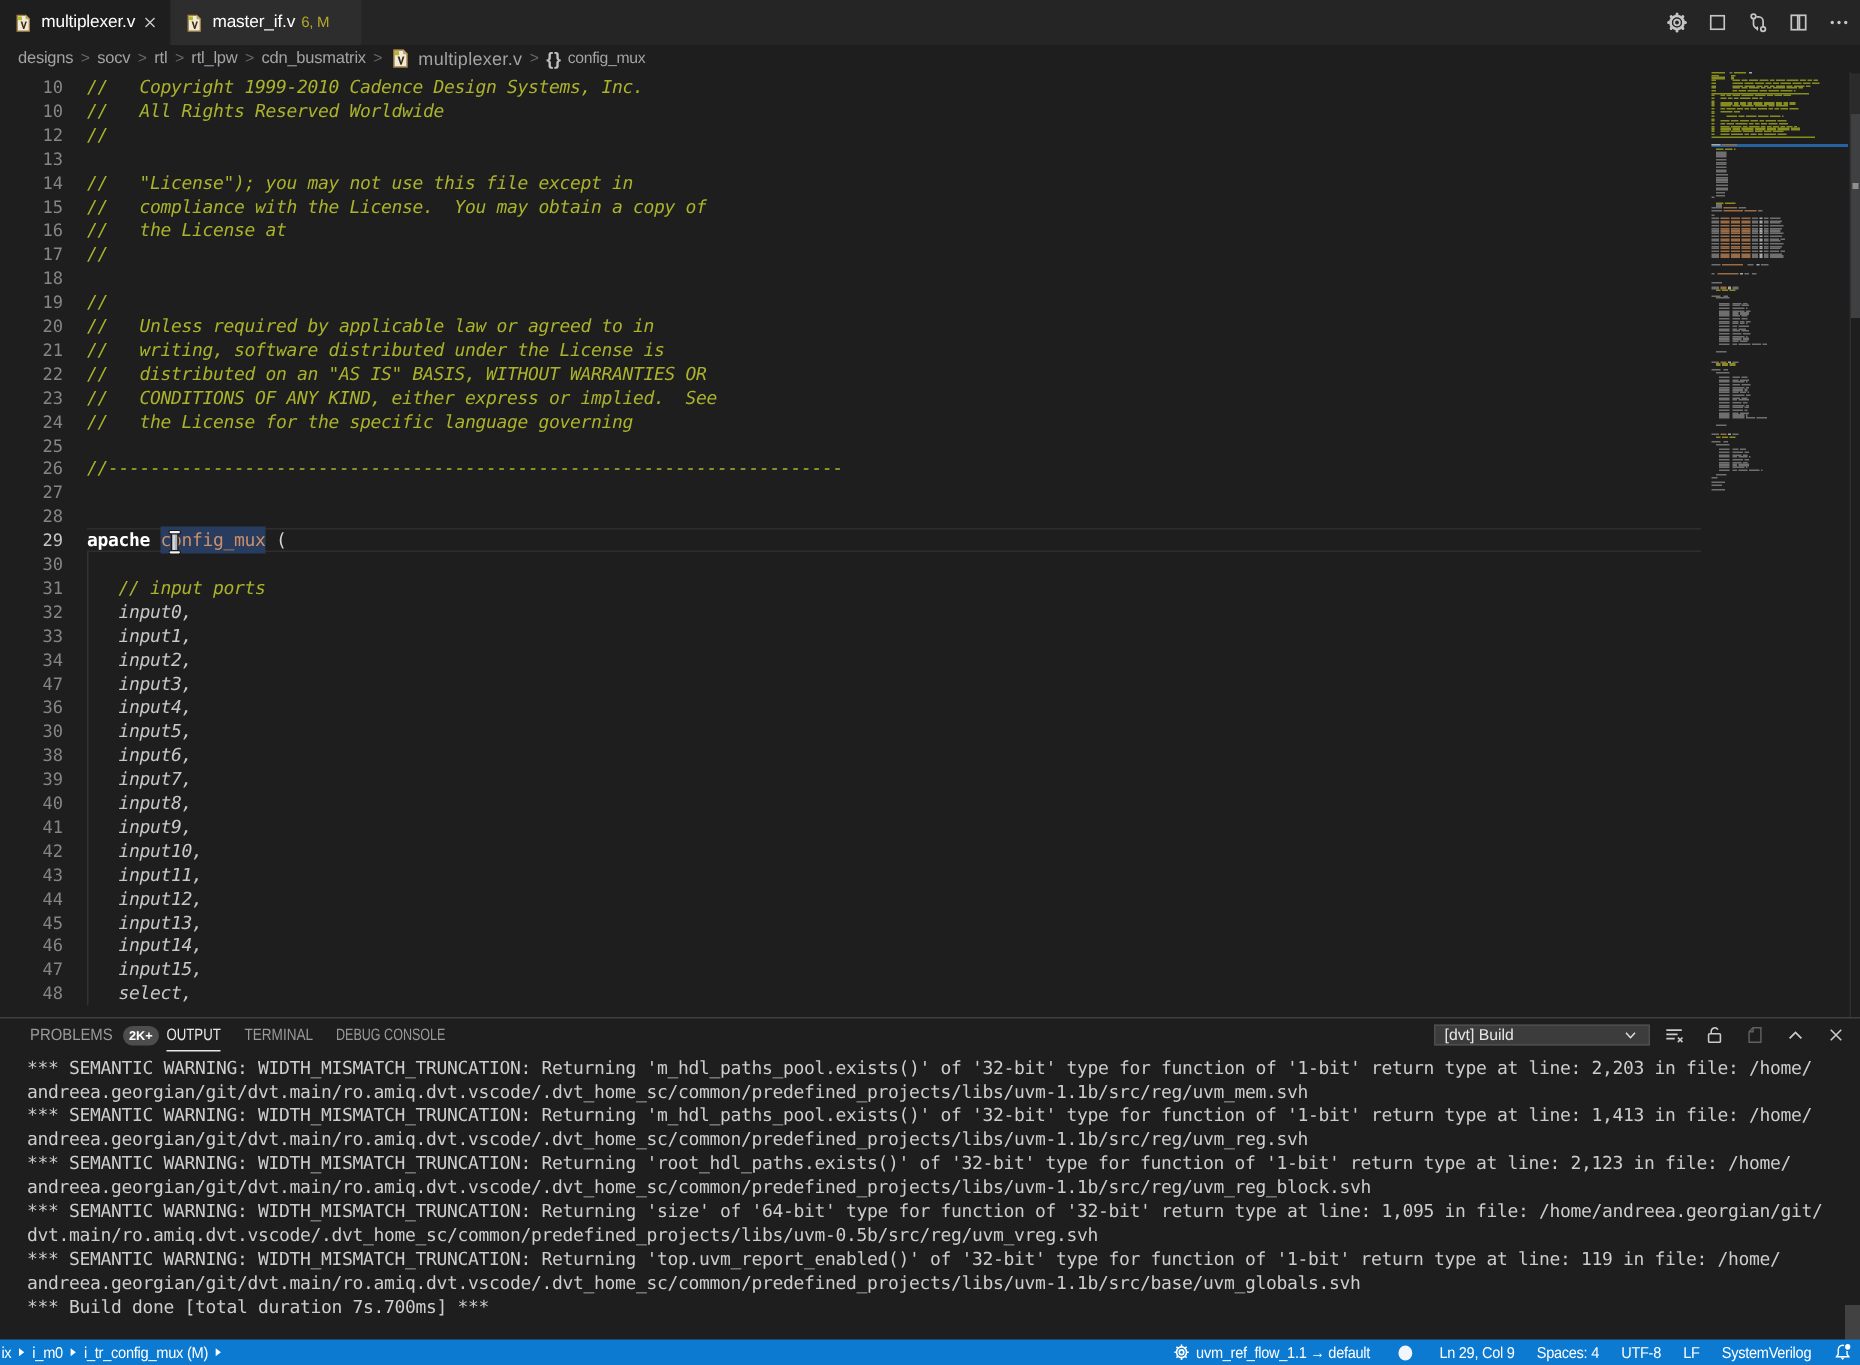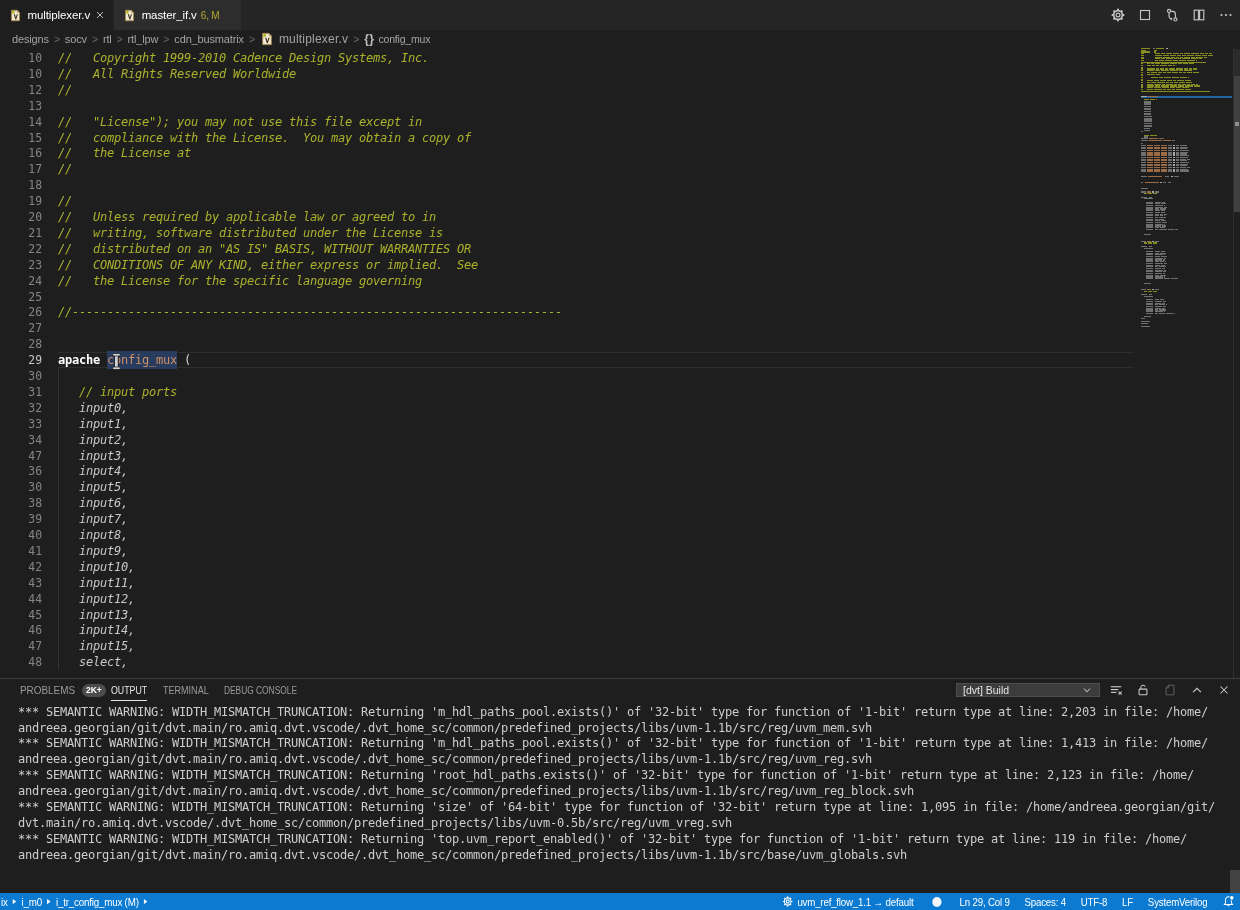--- a/index.html
+++ b/index.html
@@ -1008,20 +1008,21 @@
         <div class="pline" style="top: 3.6px;">*** SEMANTIC WARNING: WIDTH_MISMATCH_TRUNCATION: Returning 'm_hdl_paths_pool.exists()' of '32-bit' type for function of '1-bit' return type at line: 2,203 in file: /home/</div>
         <div class="pline" style="top: 19.5px;">andreea.georgian/git/dvt.main/ro.amiq.dvt.vscode/.dvt_home_sc/common/predefined_projects/libs/uvm-1.1b/src/reg/uvm_mem.svh</div>
         <div class="pline" style="top: 35.4px;">*** SEMANTIC WARNING: WIDTH_MISMATCH_TRUNCATION: Returning 'm_hdl_paths_pool.exists()' of '32-bit' type for function of '1-bit' return type at line: 1,413 in file: /home/</div>
         <div class="pline" style="top: 51.3px;">andreea.georgian/git/dvt.main/ro.amiq.dvt.vscode/.dvt_home_sc/common/predefined_projects/libs/uvm-1.1b/src/reg/uvm_reg.svh</div>
         <div class="pline" style="top: 67.2px;">*** SEMANTIC WARNING: WIDTH_MISMATCH_TRUNCATION: Returning 'root_hdl_paths.exists()' of '32-bit' type for function of '1-bit' return type at line: 2,123 in file: /home/</div>
         <div class="pline" style="top: 83.1px;">andreea.georgian/git/dvt.main/ro.amiq.dvt.vscode/.dvt_home_sc/common/predefined_projects/libs/uvm-1.1b/src/reg/uvm_reg_block.svh</div>
         <div class="pline" style="top: 99px;">*** SEMANTIC WARNING: WIDTH_MISMATCH_TRUNCATION: Returning 'size' of '64-bit' type for function of '32-bit' return type at line: 1,095 in file: /home/andreea.georgian/git/</div>
         <div class="pline" style="top: 114.9px;">dvt.main/ro.amiq.dvt.vscode/.dvt_home_sc/common/predefined_projects/libs/uvm-0.5b/src/reg/uvm_vreg.svh</div>
         <div class="pline" style="top: 130.8px;">*** SEMANTIC WARNING: WIDTH_MISMATCH_TRUNCATION: Returning 'top.uvm_report_enabled()' of '32-bit' type for function of '1-bit' return type at line: 119 in file: /home/</div>
         <div class="pline" style="top: 146.7px;">andreea.georgian/git/dvt.main/ro.amiq.dvt.vscode/.dvt_home_sc/common/predefined_projects/libs/uvm-1.1b/src/base/uvm_globals.svh</div>
+        <div class="pline" style="top: 162.6px;">*** Build done [total duration 7s.700ms] ***</div>
       </div>
     <div id="panel-sb"></div>
   </div>
 
   <div id="statusbar">
     <div id="sb-left"><span>ix</span><svg class="tri" viewBox="0 0 8 10">
           <use href="#i-tri"></use>
         </svg><span>i_m0</span><svg class="tri" viewBox="0 0 8 10">
           <use href="#i-tri"></use>
         </svg><span>i_tr_config_mux (M)</span><svg class="tri" viewBox="0 0 8 10">

